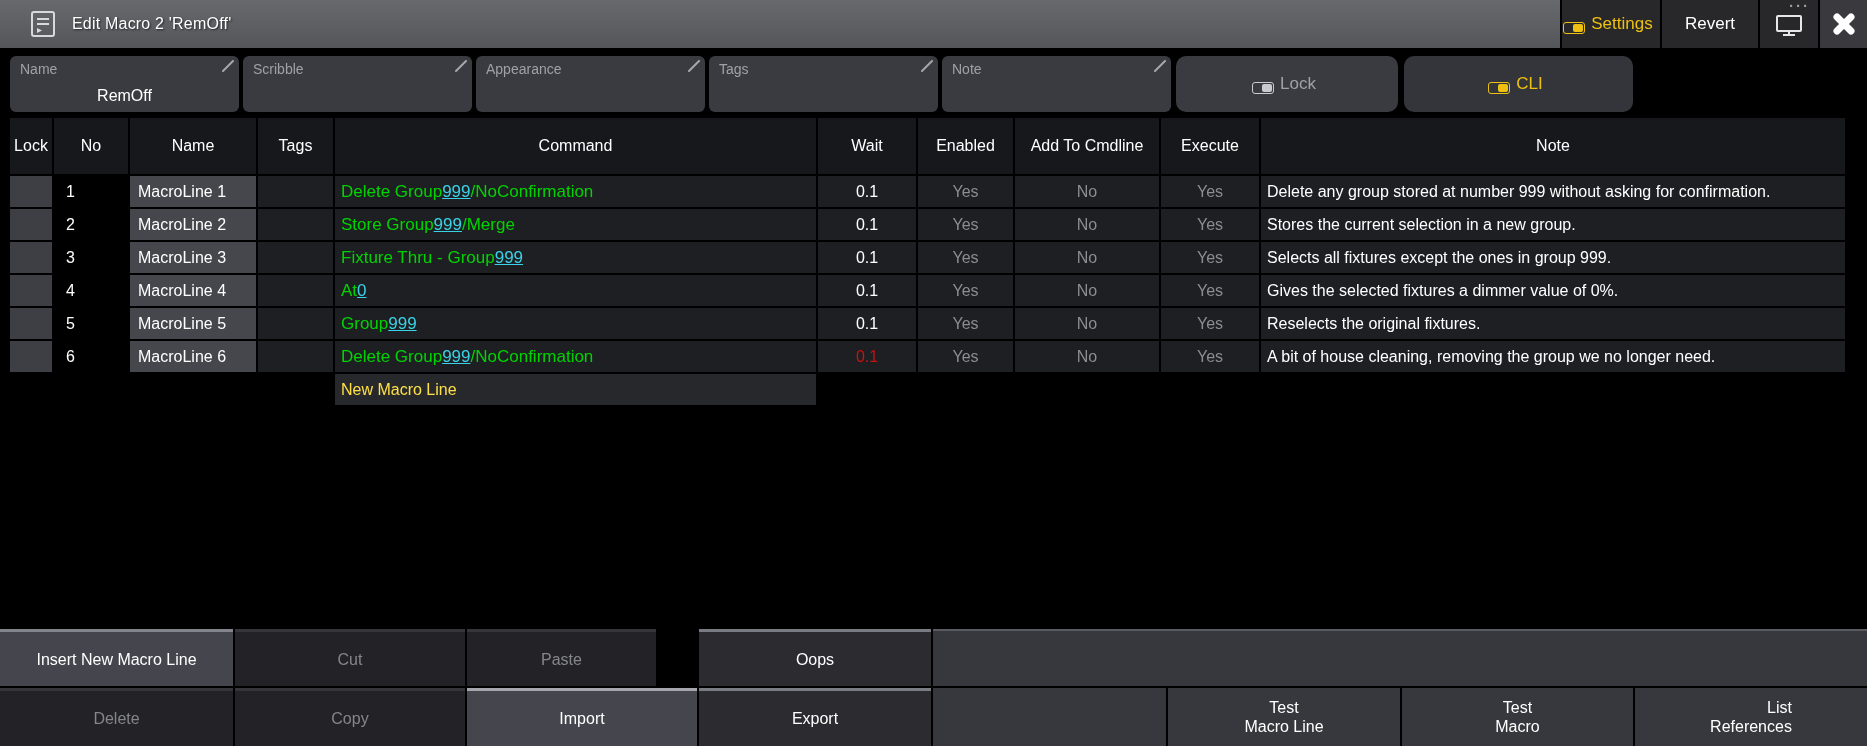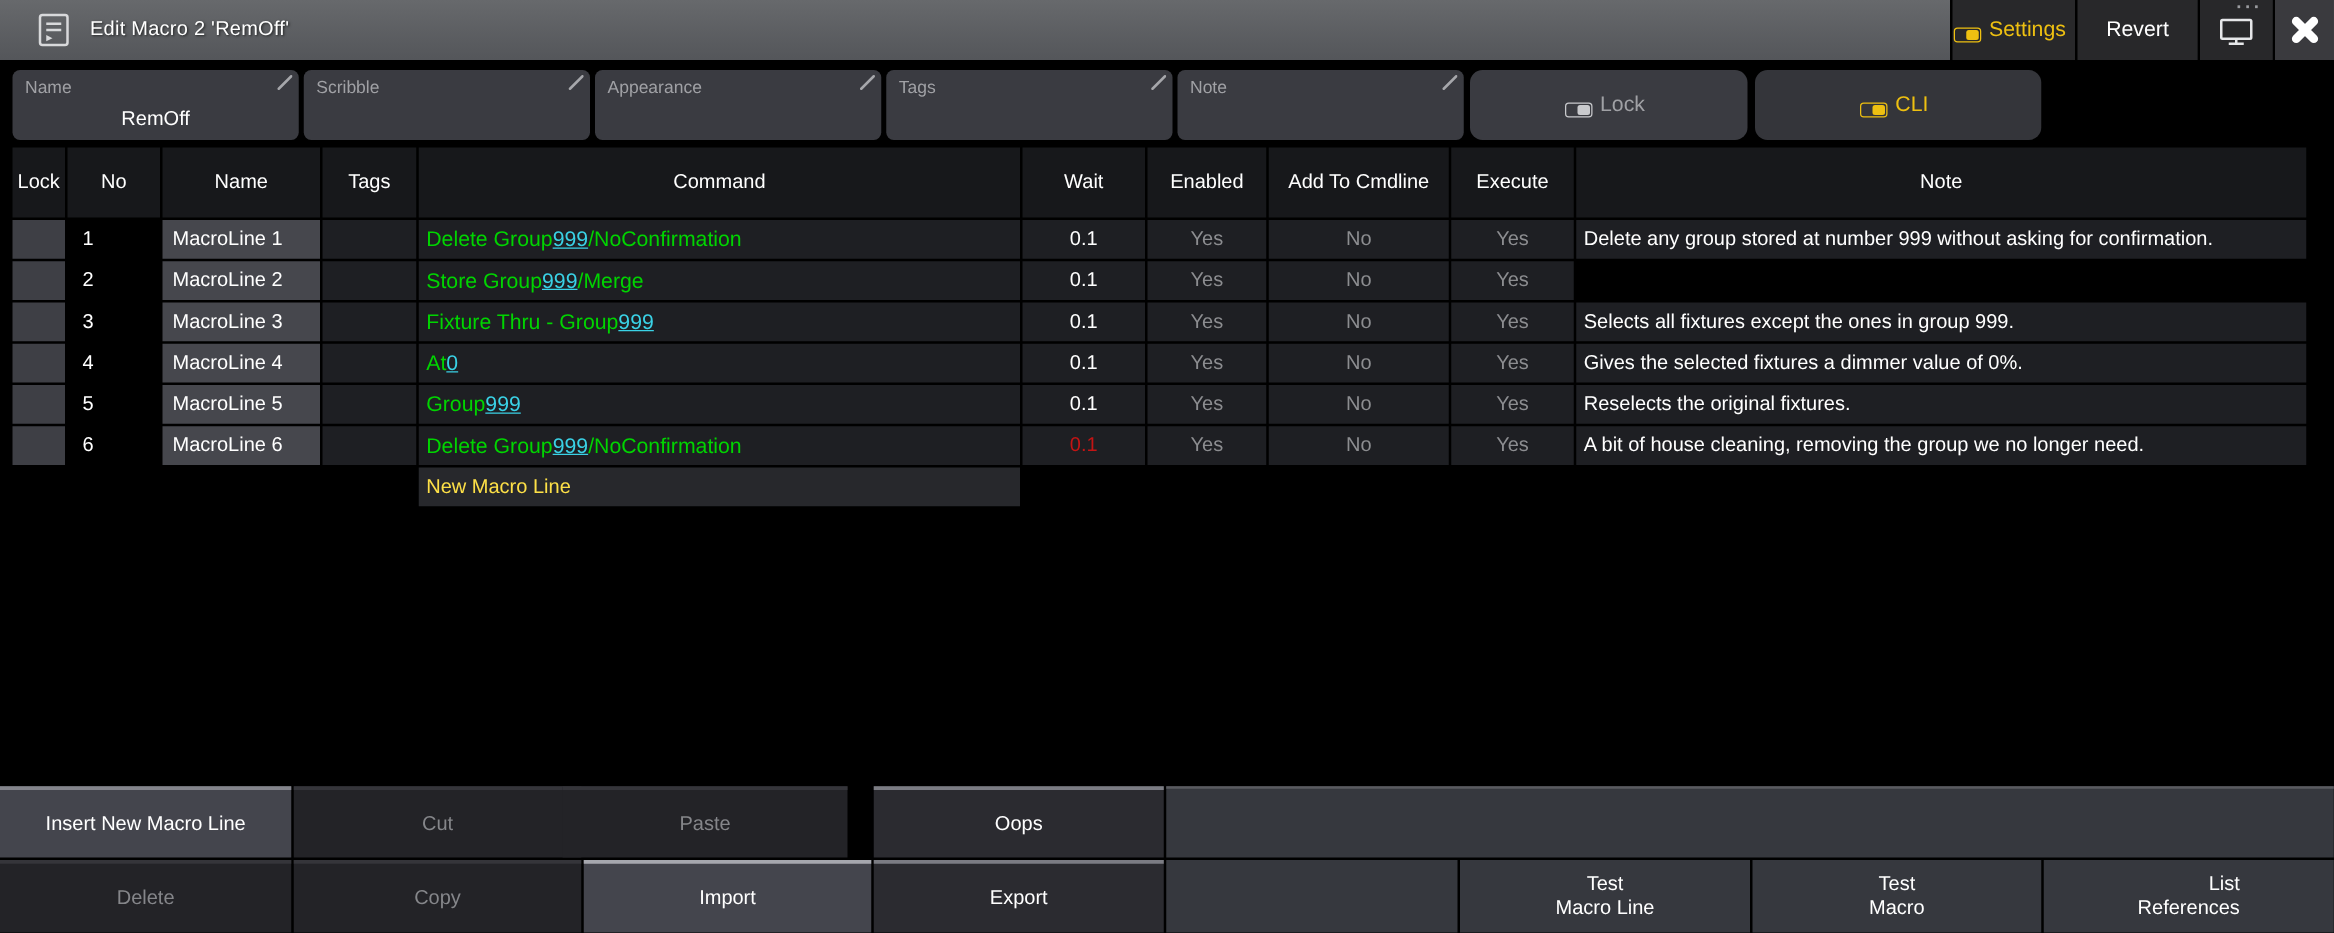--- a/index.html
+++ b/index.html
@@ -232,20 +232,21 @@
       <div class="cell c-tags"></div>
       <div class="cell c-cmd">
         <span class="g">Store Group </span>
         <span class="n">999</span>
         <span class="g"> /Merge</span>
       </div>
       <div class="cell c-wait">0.1</div>
       <div class="cell c-yn">Yes</div>
       <div class="cell c-yn">No</div>
       <div class="cell c-yn">Yes</div>
+      <div class="cell c-note">Stores the current selection in a new group.</div>
     </div>
     <div class="trow">
       <div class="cell c-lock"></div>
       <div class="cell c-no">3</div>
       <div class="cell c-name">MacroLine 3</div>
       <div class="cell c-tags"></div>
       <div class="cell c-cmd">
         <span class="g">Fixture Thru - Group </span>
         <span class="n">999</span>
       </div>
@@ -304,21 +305,21 @@
     <div class="trow newrow">
       <div class="cell c-newcmd">New Macro Line</div>
     </div>
   </div>
 
 <div id="action-bar">
   <div class="side-panel"></div>
   <div class="side-blank"></div>
 <div class="abtn r1 bg-light" style="left: 0px; width: 233px;">Insert New Macro Line</div>
     <div class="abtn r1 bg-dark" style="left: 235px; width: 230px;">Cut</div>
-    <div class="abtn r1 bg-dark" style="left: 450px; width: 228px;">Paste</div>
+    <div class="abtn r1 bg-dark" style="left: 467px; width: 189px;">Paste</div>
     <div class="abtn r1 bg-mid" style="left: 699px; width: 232px;">Oops</div>
     <div class="abtn r2 bg-dark" style="left: 0px; width: 233px;">Delete</div>
     <div class="abtn r2 bg-dark" style="left: 235px; width: 230px;">Copy</div>
     <div class="abtn r2 bg-import" style="left: 467px; width: 230px;">Import</div>
     <div class="abtn r2 bg-mid" style="left: 699px; width: 232px;">Export</div>
     <div class="abtn r2 side-btn" style="left: 1168px; width: 232px;">Test<br>Macro Line</div>
     <div class="abtn r2 side-btn" style="left: 1402px; width: 231px;">Test<br>Macro</div>
     <div class="abtn r2 side-btn" style="left: 1635px; width: 232px; text-align: right;">List<br>References</div>
   </div>
 

